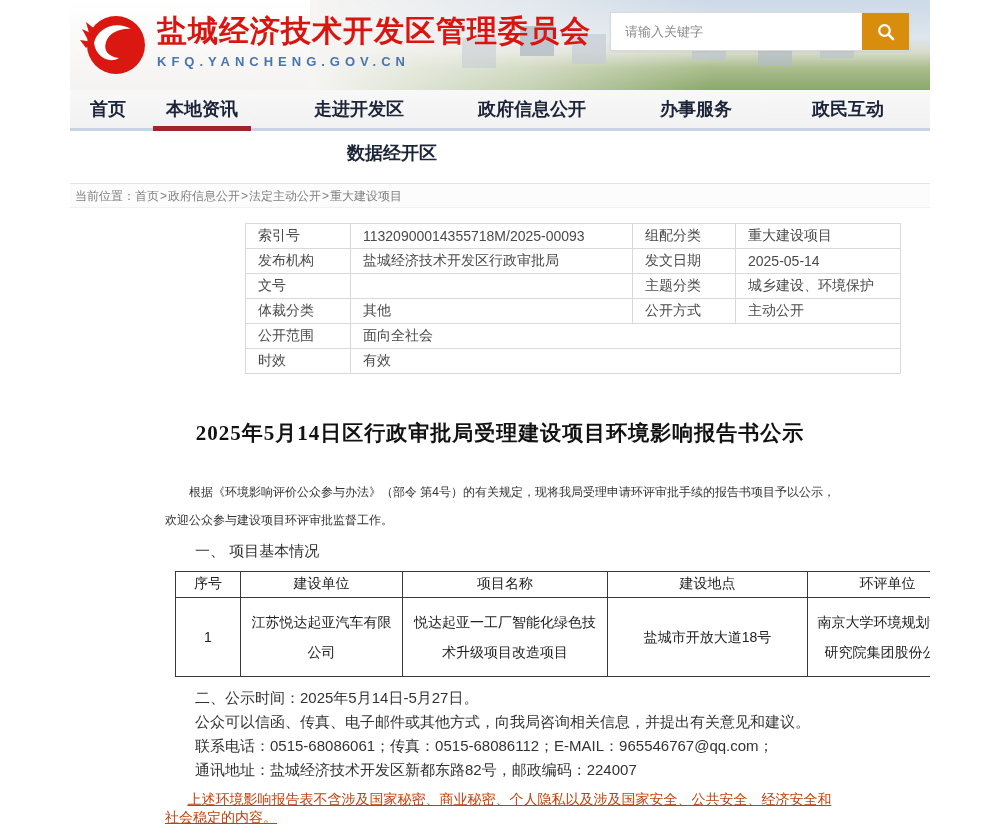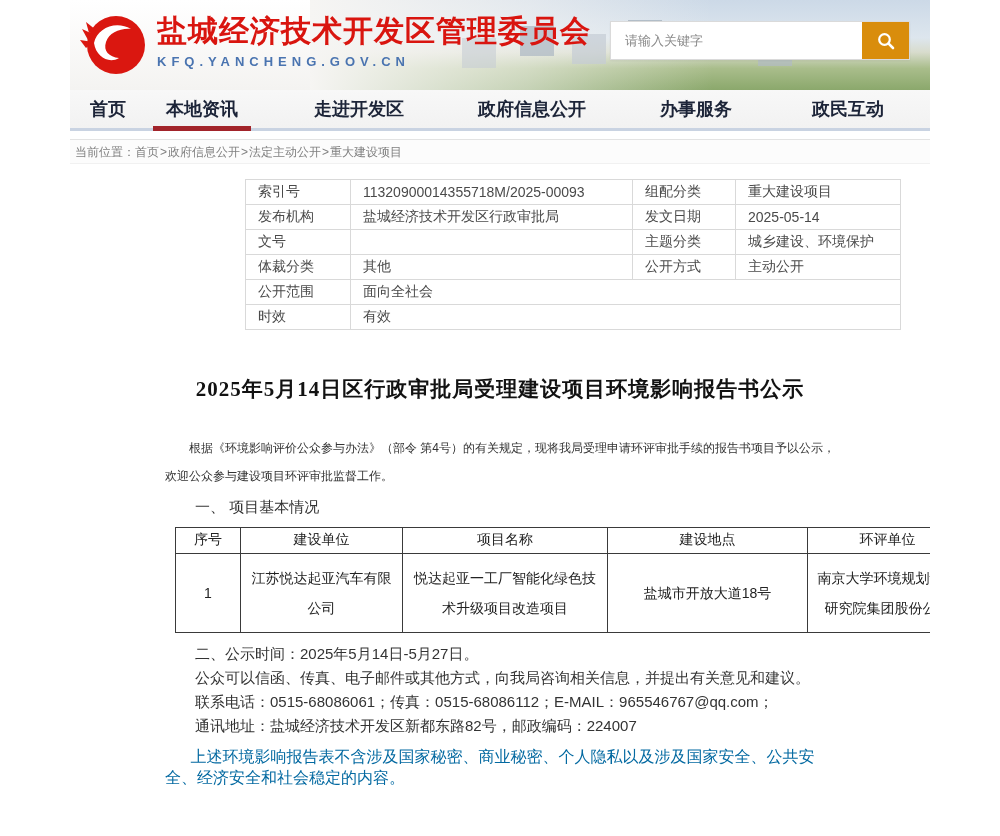--- a/index.html
+++ b/index.html
@@ -16,21 +16,21 @@
   .header-photo::before { content: ""; position: absolute; left: 210px; top: 26px; width: 34px; height: 30px;
     background: rgba(175,185,196,0.75);
     box-shadow: 52px 8px 0 rgba(196,204,212,0.7), 108px -6px 0 rgba(160,172,184,0.7),
                 172px 4px 0 rgba(190,198,206,0.7), 238px 10px 0 rgba(176,186,198,0.65),
                 -58px 12px 0 rgba(198,205,212,0.6), 300px 2px 0 rgba(185,193,203,0.6);
   }
   .logo { position: absolute; left: 8px; top: 9px; width: 70px; height: 70px; }
   .title-block { position: absolute; left: 87px; top: 13px; }
   .site-title { font-size: 30px; font-weight: bold; color: #d9150f; letter-spacing: 1px; line-height: 36px; }
   .site-domain { margin-top: 5px; font-size: 13px; font-weight: bold; color: #4a74b0; letter-spacing: 5px; }
-  .search-box { position: absolute; right: 20px; top: 21px; width: 300px; height: 39px; background: #fff; border: 1px solid #dadada; display: flex; box-shadow: 0 1px 2px rgba(0,0,0,0.05); }
+  .search-box { position: absolute; right: 20px; top: 12px; width: 300px; height: 39px; background: #fff; border: 1px solid #dadada; display: flex; box-shadow: 0 1px 2px rgba(0,0,0,0.05); }
   .search-input { flex: 1; border: none; outline: none; padding: 0 14px; font-size: 13px; color: #333; background: transparent; font-family: inherit; }
   .search-input::placeholder { color: #8a8a8a; }
   .search-button { width: 47px; border: none; background: #d98d0c; cursor: pointer; display: flex; align-items: center; justify-content: center; }
 
   
   .main-nav { height: 41px; background: linear-gradient(180deg, #f8f8f8, #f2f2f2); border-bottom: 3px solid #c9d3e2; display: flex; }
   .nav-item { height: 38px; display: flex; align-items: center; font-size: 18px; font-weight: bold; color: #1c2438; cursor: pointer; position: relative; }
   .nav-item:nth-child(1) { margin-left: 20px; }
   .nav-item:nth-child(2) { margin-left: 40px; }
   .nav-item:nth-child(3) { margin-left: 76px; }
@@ -58,21 +58,21 @@
   .article-body { padding: 0 95px; }
   .intro { margin-top: 32px; font-size: 12px; line-height: 2.3; text-indent: 2em; color: #333; }
   .sec-heading { margin-top: 4px; font-size: 15px; line-height: 1.7; text-indent: 2em; color: #333; }
 
   .project-table { margin: 7px 0 0 10px; width: 792px; border-collapse: collapse; font-size: 14px; color: #222; text-align: center; table-layout: fixed; }
   .project-table th { border: 1px solid #3a3a3a; height: 26px; font-weight: normal; }
   .project-table td { border: 1px solid #3a3a3a; padding: 9px 6px; line-height: 2.15; }
 
   .line { font-size: 15px; line-height: 24px; text-indent: 2em; color: #333; }
   .line.first { margin-top: 9px; }
-  .disclaimer { margin-top: 9px; font-size: 16px; color: #0369a1; text-indent: 1.6em; }
+  .disclaimer { margin-top: 9px; font-size: 14px; color: #c2410c; text-indent: 1.6em; text-decoration: underline; }
 </style>
 </head>
 <body>
 
 <div class="page">
 
   <header class="site-header">
     <div class="header-photo"></div>
     <div class="logo">
       <svg width="70" height="70" viewBox="0 0 70 70">
@@ -102,20 +102,23 @@
 
   <nav class="main-nav">
     <div class="nav-item">首页</div>
     <div class="nav-item active">本地资讯</div>
     <div class="nav-item">走进开发区</div>
     <div class="nav-item">政府信息公开</div>
     <div class="nav-item">办事服务</div>
     <div class="nav-item">政民互动</div>
   </nav>
 
+  <div class="sub-nav">
+    <span class="sub-nav-item">数据经开区</span>
+  </div>
 
   <div class="breadcrumb-bar">
     <span>当前位置：</span><span class="crumb">首页</span><span class="sep">&gt;</span><span class="crumb">政府信息公开</span><span class="sep">&gt;</span><span class="crumb">法定主动公开</span><span class="sep">&gt;</span><span class="crumb">重大建设项目</span>
   </div>
 
   <div class="content">
 
     <table class="meta-table">
       <colgroup>
           <col style="width:105px">

